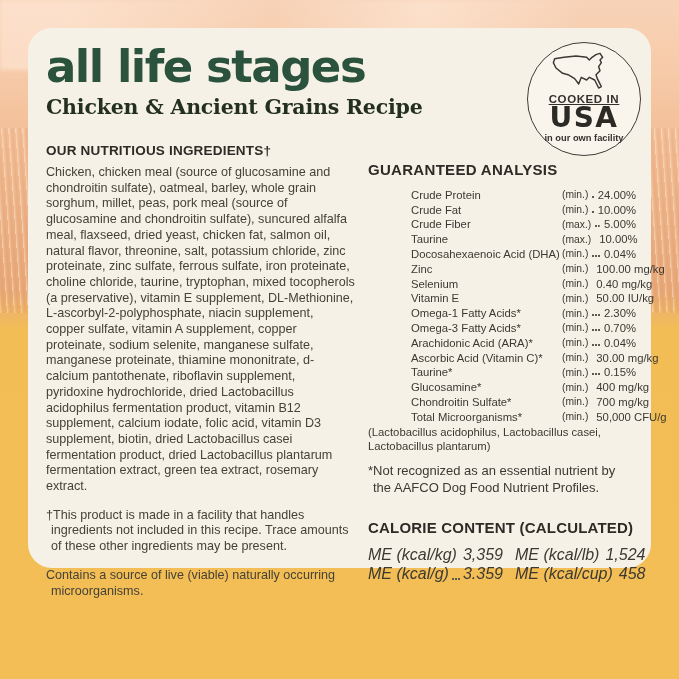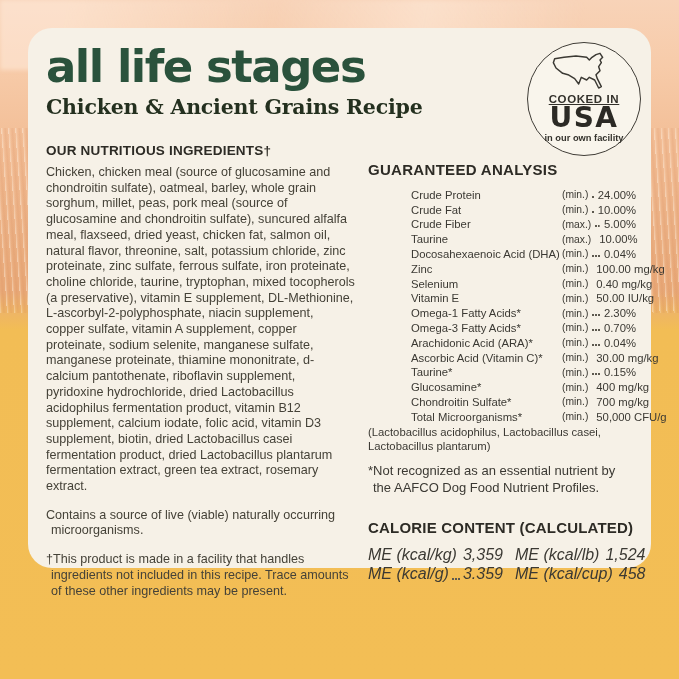--- a/index.html
+++ b/index.html
@@ -83,22 +83,22 @@
         <path d="M2,5 L9,4 L18,3 L26,4 L28,6 L30,4 L33,2 L36,1 L38,4 L36,6 L37,8 L35,11 L36,14 L33,17 L34,20 L37,26 L35,27 L32,21 L28,19 L26,21 L22,19 L20,24 L17,20 L12,17 L8,16 L3,12 L1,8 Z" fill="none" stroke="#3c3a34" stroke-width="1.1" stroke-linejoin="round"></path>
       </svg>
       <div class="badge-line1">COOKED IN</div>
       <div class="badge-line2">USA</div>
       <div class="badge-line3">in our own facility</div>
     </div>
 
     <div class="left-col">
       <h3 class="section-heading">OUR NUTRITIOUS INGREDIENTS†</h3>
       <p class="ing-body">Chicken, chicken meal (source of glucosamine and chondroitin sulfate), oatmeal, barley, whole grain sorghum, millet, peas, pork meal (source of glucosamine and chondroitin sulfate), suncured alfalfa meal, flaxseed, dried yeast, chicken fat, salmon oil, natural flavor, threonine, salt, potassium chloride, zinc proteinate, zinc sulfate, ferrous sulfate, iron proteinate, choline chloride, taurine, tryptophan, mixed tocopherols (a preservative), vitamin E supplement, DL-Methionine, L-ascorbyl-2-polyphosphate, niacin supplement, copper sulfate, vitamin A supplement, copper proteinate, sodium selenite, manganese sulfate, manganese proteinate, thiamine mononitrate, d-calcium pantothenate, riboflavin supplement, pyridoxine hydrochloride, dried Lactobacillus acidophilus fermentation product, vitamin B12 supplement, calcium iodate, folic acid, vitamin D3 supplement, biotin, dried Lactobacillus casei fermentation product, dried Lactobacillus plantarum fermentation extract, green tea extract, rosemary extract.</p>
+      <p class="footnote">†This product is made in a facility that handles ingredients not included in this recipe. Trace amounts of these other ingredients may be present.</p>
       <p class="footnote">Contains a source of live (viable) naturally occurring microorganisms.</p>
-      <p class="footnote">†This product is made in a facility that handles ingredients not included in this recipe. Trace amounts of these other ingredients may be present.</p>
     </div>
 
     <div class="right-col">
       <h3 class="ga-heading">GUARANTEED ANALYSIS</h3>
 
       <div class="ga-table">
         <div class="ga-row">
             <span class="ga-label">Crude Protein</span>
             <span class="ga-min">(min.)</span>
             <span class="ga-dots"></span>

